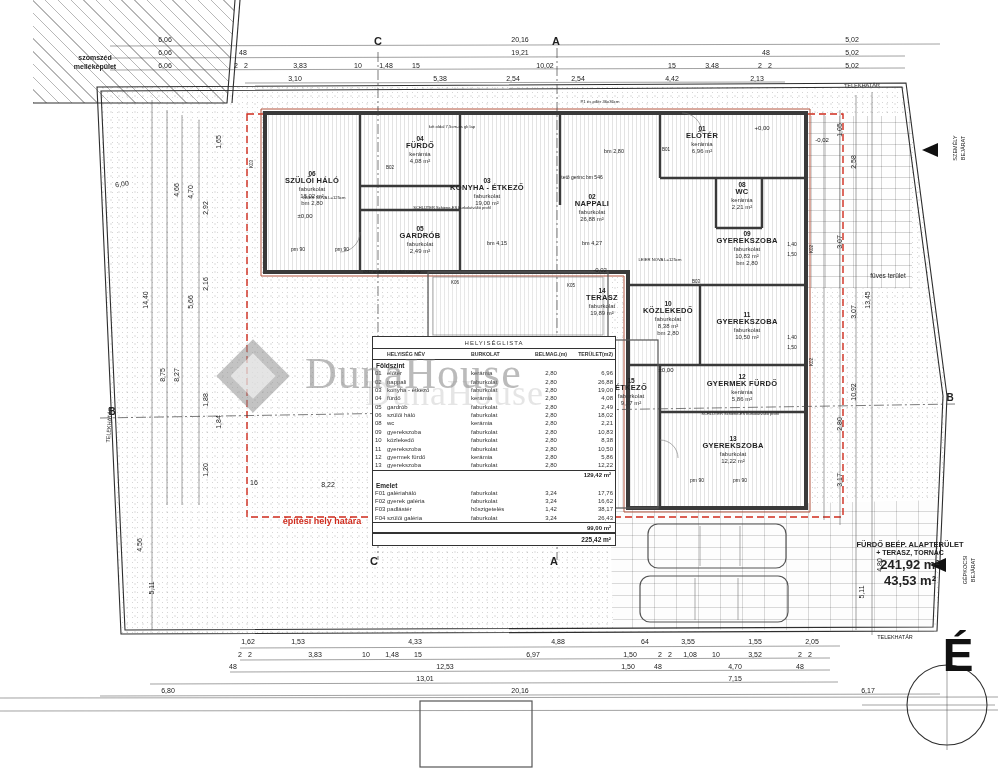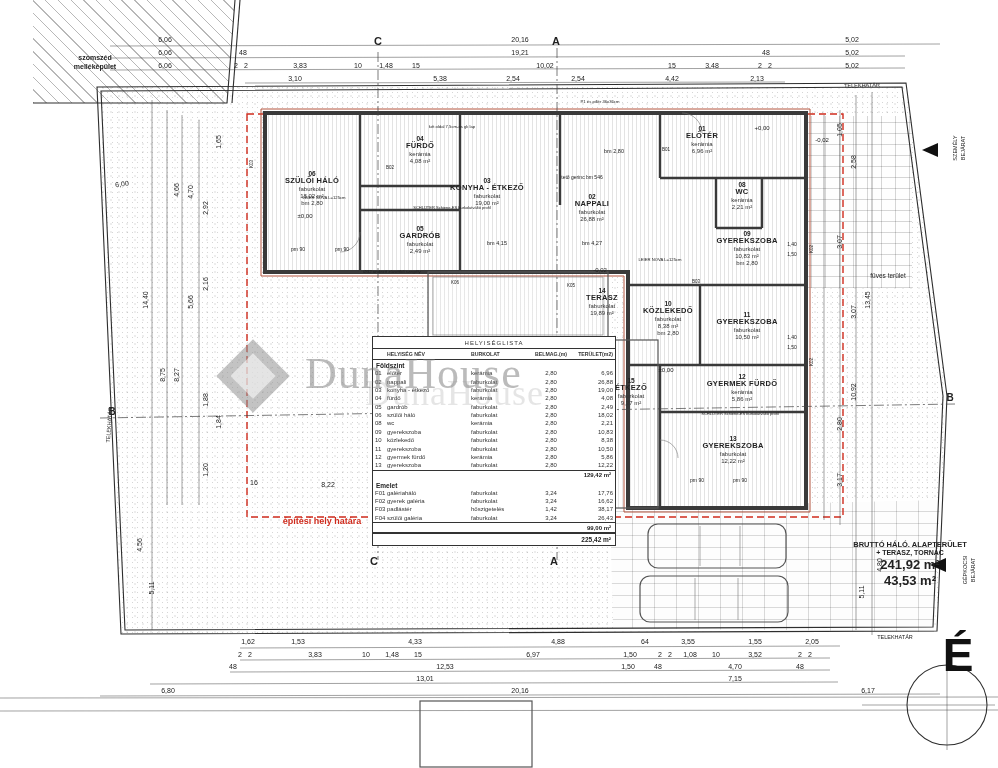--- a/index.html
+++ b/index.html
@@ -296,21 +296,21 @@
       </div>
   </div>
 
   <div class="watermark">
     <div class="wm-diamond"></div>
     <div class="wm-text">DunaHouse</div>
     <div class="wm-echo">DunaHouse</div>
   </div>
 
   <div class="brutto">
-    <div class="b1">BRUTTÓ HÁLÓ. ALAPTERÜLET</div>
+    <div class="b1">FÜRDŐ BEÉP. ALAPTERÜLET</div>
     <div class="b2">+ TERASZ, TORNÁC</div>
     <div class="bv">241,92 m²</div>
     <div class="bv">43,53 m²</div>
   </div>
 
   <div class="north-letter">É</div>
 
   <div id="rooms-layer">
       <div class="room-label" style="left: 312px; top: 188px;">
         <div class="num">06</div>

